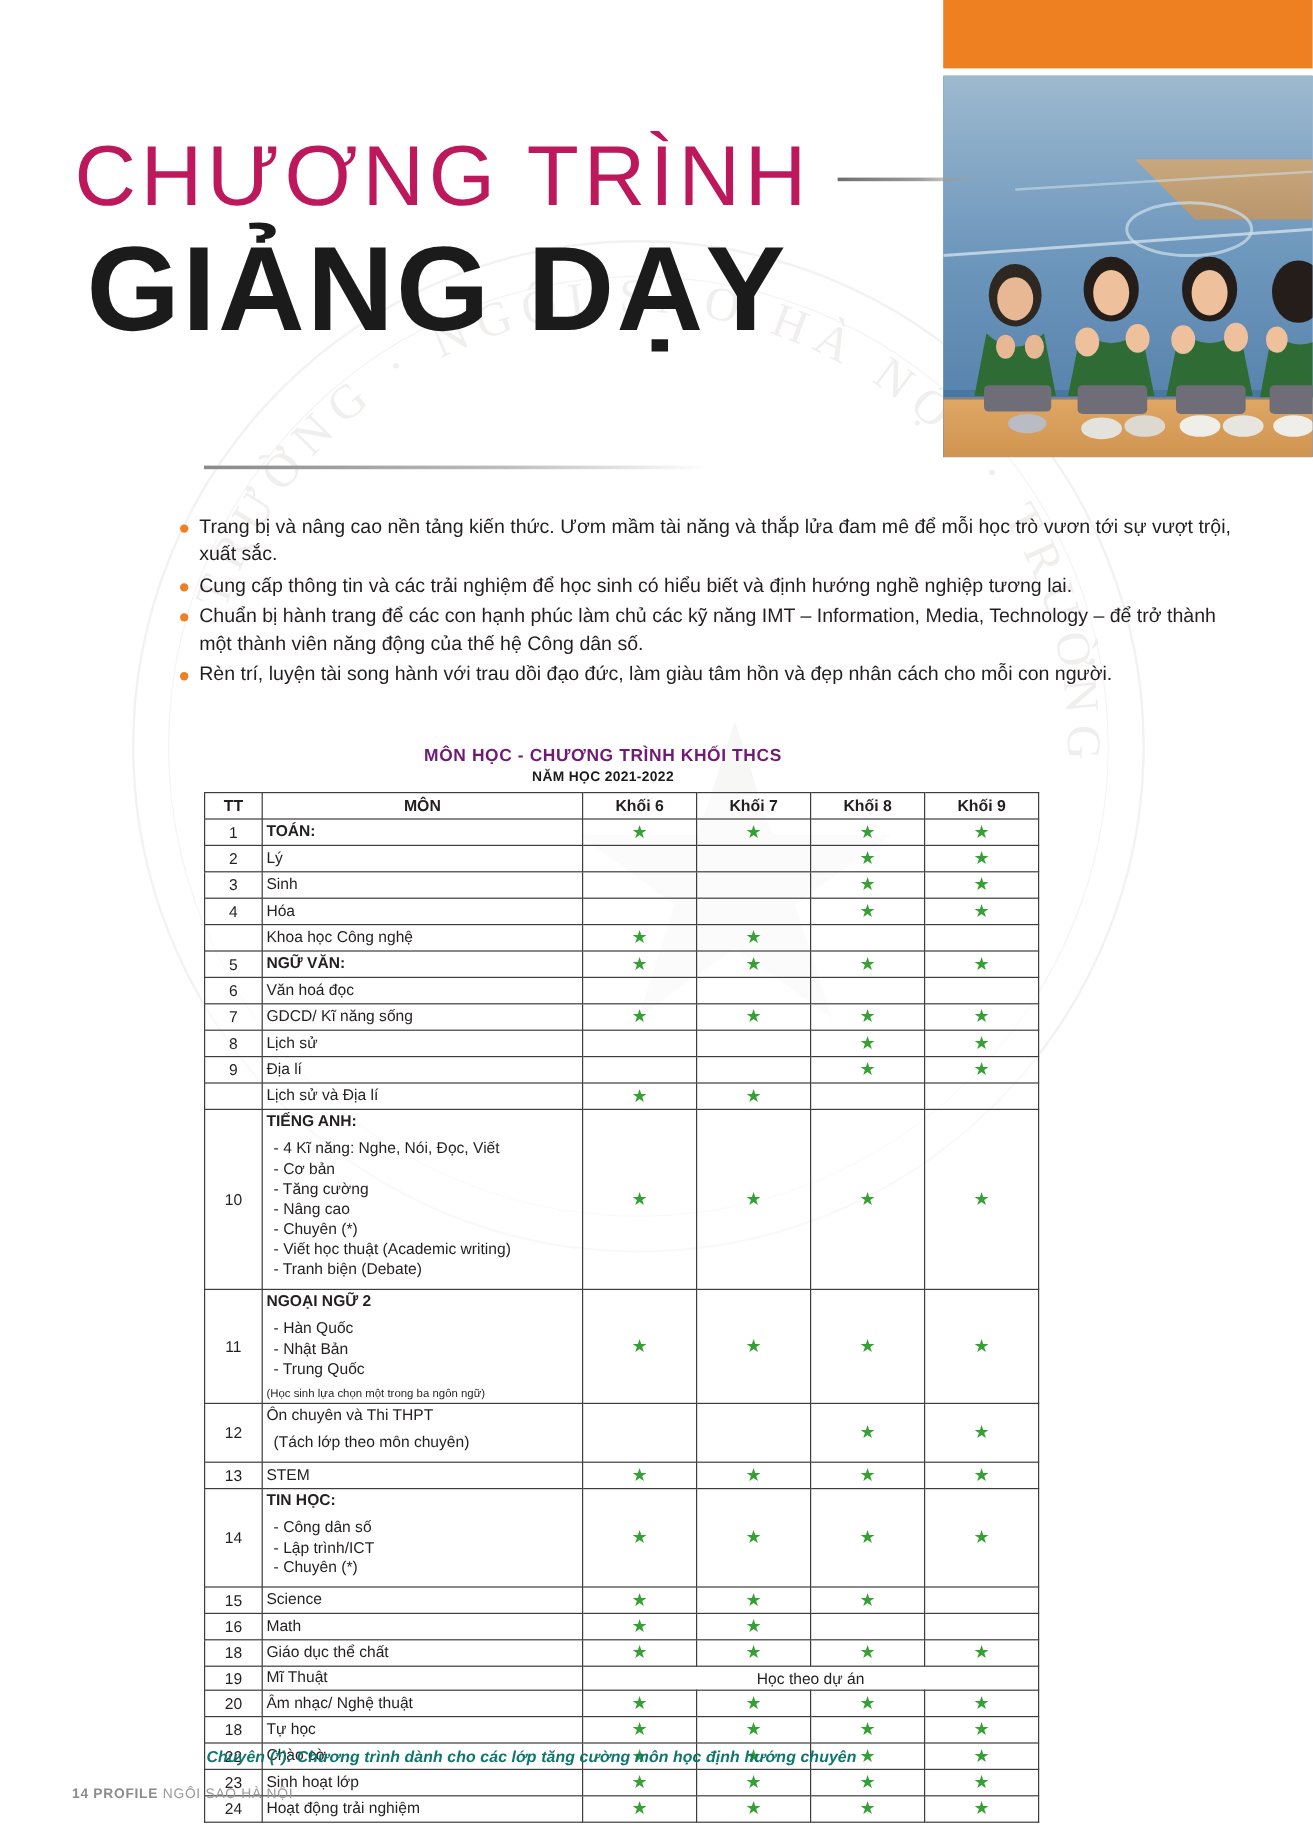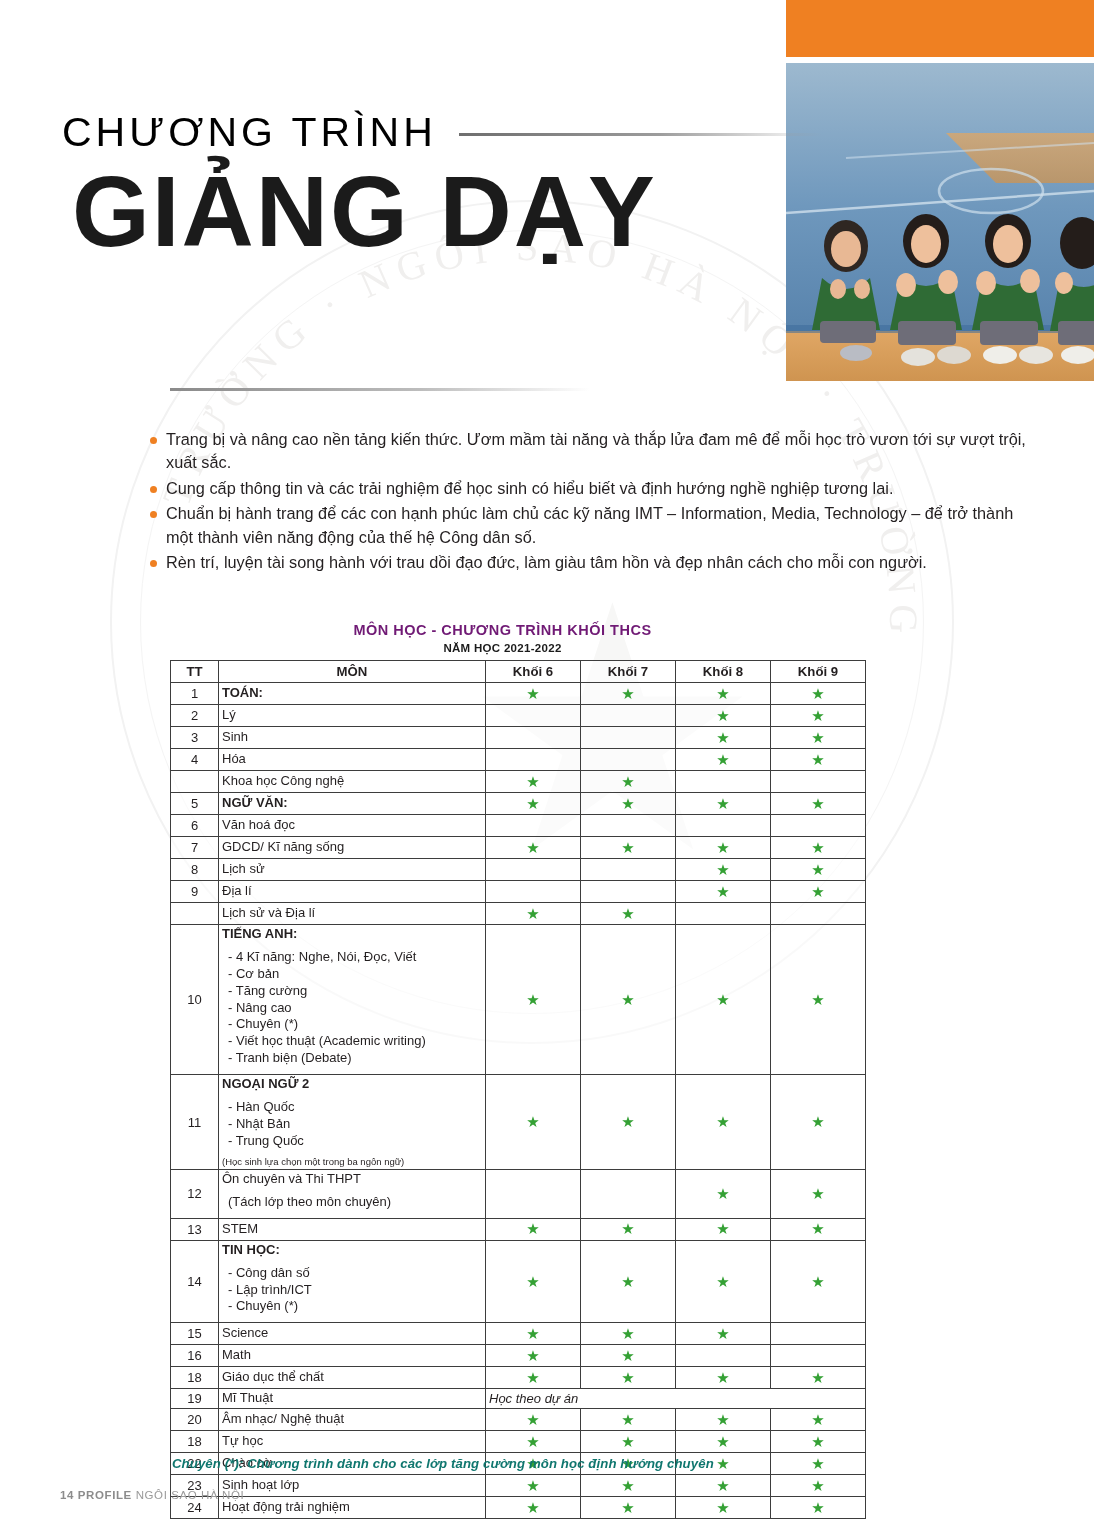--- a/index.html
+++ b/index.html
@@ -48,22 +48,22 @@
     overflow:hidden;background:#6d95b8;
   }
   .photo svg{display:block;width:100%;height:100%;}
 
   
   .mast{position:absolute;left:62px;top:112px;width:760px;}
   .mast-line1{
     display:flex;align-items:center;gap:22px;
   }
   .mast-thin{
-    font-size:41px;font-weight:300;letter-spacing:4px;
-    color:#000000;white-space:nowrap;line-height:1;
+    font-size:71px;font-weight:300;letter-spacing:4px;
+    color:#be185d;white-space:nowrap;line-height:1;
     font-family:"Liberation Sans", sans-serif;
   }
   .mast-rule{
     flex:1;height:3px;margin-top:4px;
     background:linear-gradient(to right,#6e6e6e 0%,#9c9c9c 55%,rgba(255,255,255,0) 100%);
   }
   .mast-line2{
     margin-top:6px;margin-left:10px;
     font-size:100px;font-weight:700;letter-spacing:2px;
     color:#1b1b1b;line-height:1.05;white-space:nowrap;
@@ -125,21 +125,21 @@
   .c-tt{width:43px;text-align:center;font-size:13px;}
   .c-mon{width:262px;text-align:left;padding-left:6px;}
   .c-k{width:90px;text-align:center;}
   td.c-mon{line-height:1.3;}
   .bold{font-weight:700;}
   .star{color:#35a135;font-size:15px;line-height:1;}
   .rowsmall td{height:19px;}
   .sublist{margin:6px;padding:0;}
   .sublist div{white-space:nowrap;}
   .note-sm{font-size:9.5px;}
-  .merged{text-align:left;font-size:13px;font-style:italic;}
+  .merged{text-align:center;font-size:13px;}
 
   
   .footnote{
     position:absolute;left:172px;top:1456px;
     font-size:13.2px;font-style:italic;font-weight:700;color:#0f766e;
     letter-spacing:.1px;
   }
   
   .pagefoot{
     position:absolute;left:60px;top:1489px;

